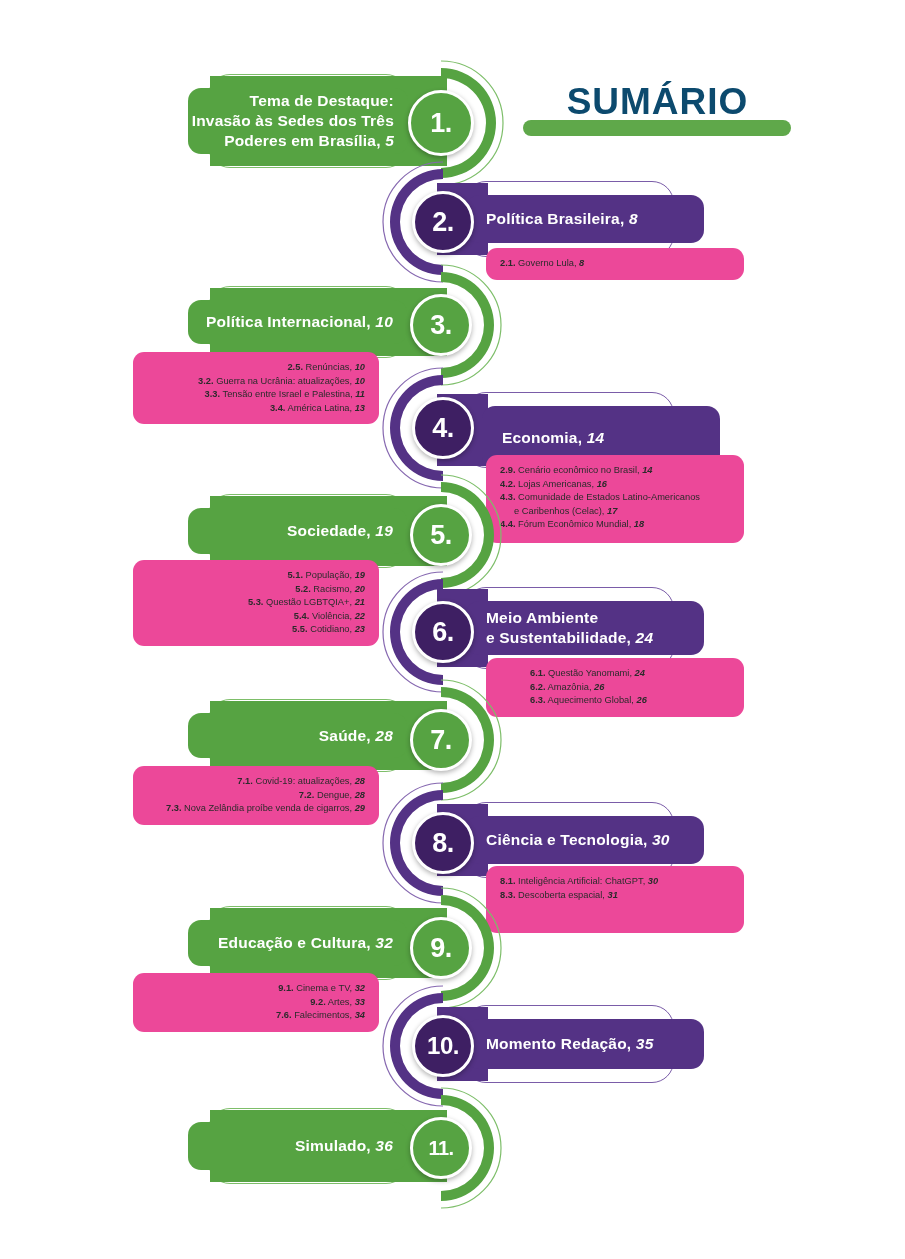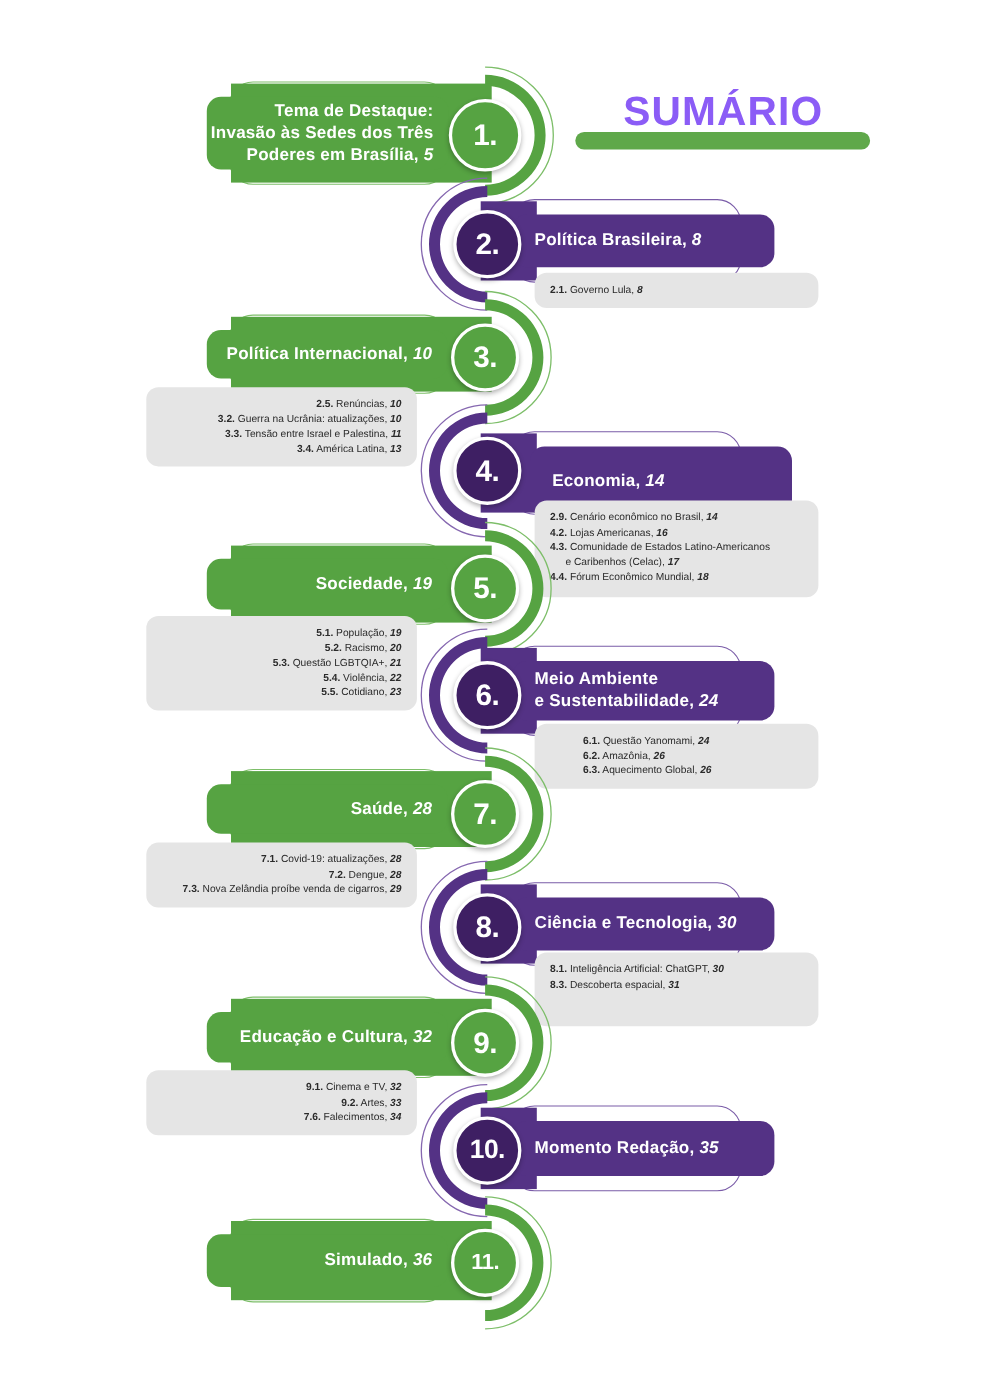--- a/index.html
+++ b/index.html
@@ -28,21 +28,21 @@
     border-radius:9px;
   }
   .title-text{
     position:absolute;
     left:0; top:0;
     width:285px;
     text-align:center;
     font-size:37px;
     font-weight:bold;
     letter-spacing:1px;
-    color:#8b5cf6;
+    color:#0c4a6e;
     font-family:"Liberation Sans", sans-serif;
     line-height:48px;
   }
 
   
   .row{position:absolute;left:0;}
 
   
   .ghost{
     position:absolute;
@@ -97,21 +97,21 @@
     font-family:"Liberation Sans", sans-serif;
     letter-spacing:-0.5px;
     box-shadow:0 2px 5px rgba(0,0,0,0.30);
   }
   .circle.green{background:#56A342;}
   .circle.purple{background:#3E1F63;}
 
   
   .subbox{
     position:absolute;
-    background:#e5e5e5;
+    background:#ec4899;
     border-radius:11px;
     box-sizing:border-box;
     padding:9px 14px 9px 14px;
     font-size:9.3px;
     color:#2B2B2B;
     line-height:13.6px;
   }
   .subbox.align-right{text-align:right;}
   .subbox.align-left{text-align:left;}
   .subbox .num{font-weight:bold;}

